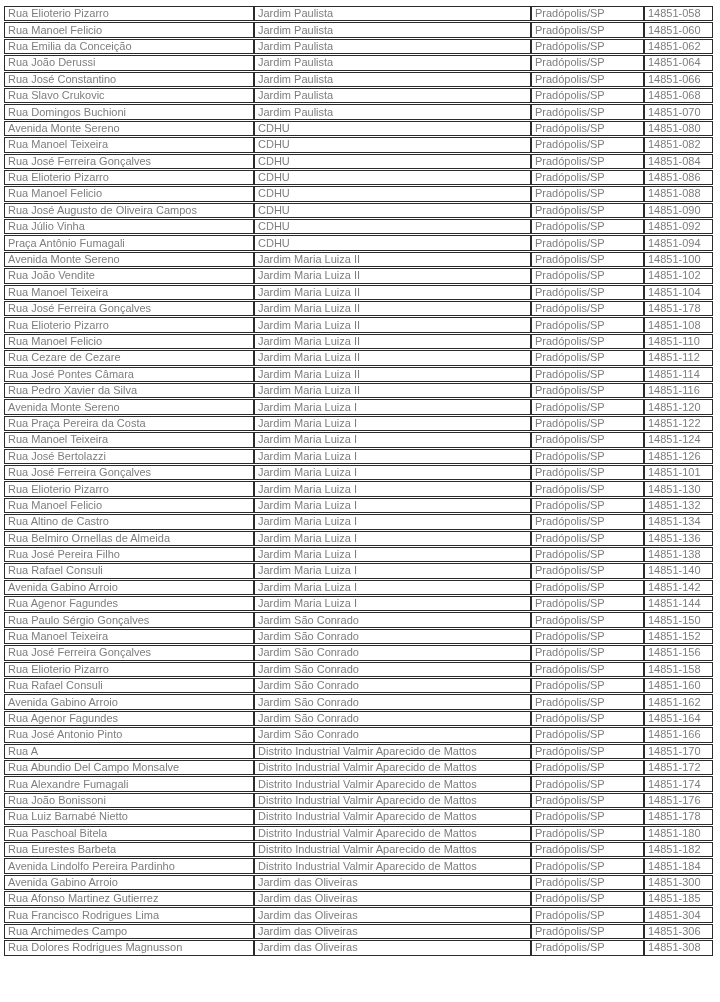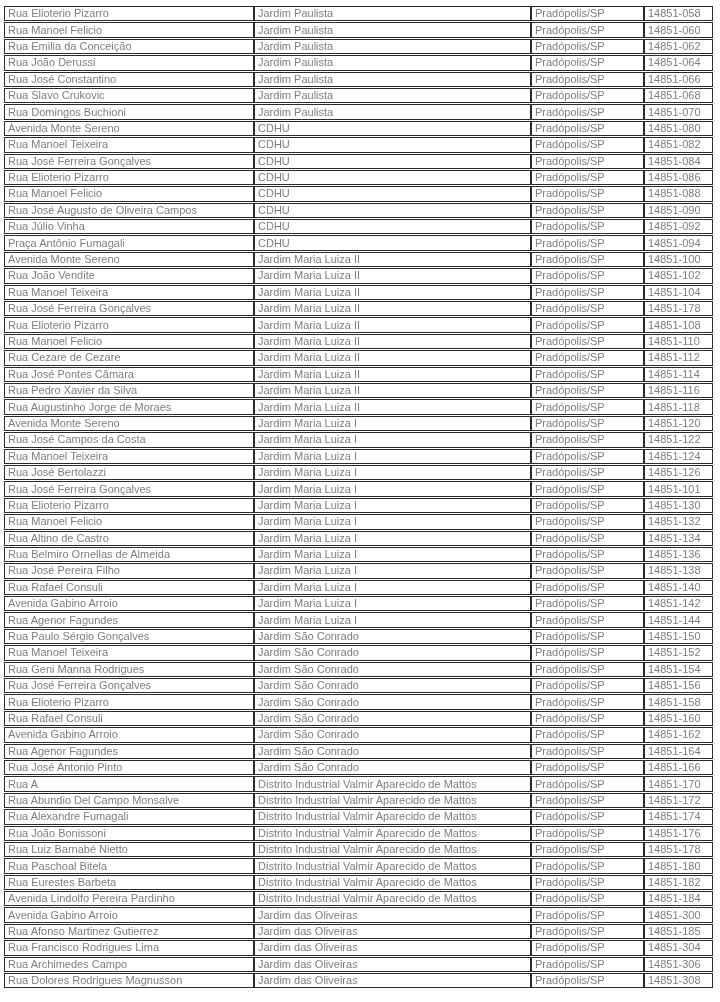--- a/index.html
+++ b/index.html
@@ -196,33 +196,27 @@
           <td>Pradópolis/SP</td>
           <td>14851-114</td>
         </tr>
         <tr>
           <td>Rua Pedro Xavier da Silva</td>
           <td>Jardim Maria Luiza II</td>
           <td>Pradópolis/SP</td>
           <td>14851-116</td>
         </tr>
         <tr>
-          <td>Rua Augustinho Jorge de Moraes</td>
-          <td>Jardim Maria Luiza II</td>
-          <td>Pradópolis/SP</td>
-          <td>14851-118</td>
-        </tr>
-        <tr>
           <td>Avenida Monte Sereno</td>
           <td>Jardim Maria Luiza I</td>
           <td>Pradópolis/SP</td>
           <td>14851-120</td>
         </tr>
         <tr>
-          <td>Rua José Campos da Costa</td>
+          <td>Rua Praça Pereira da Costa</td>
           <td>Jardim Maria Luiza I</td>
           <td>Pradópolis/SP</td>
           <td>14851-122</td>
         </tr>
         <tr>
           <td>Rua Manoel Teixeira</td>
           <td>Jardim Maria Luiza I</td>
           <td>Pradópolis/SP</td>
           <td>14851-124</td>
         </tr>
@@ -290,26 +284,20 @@
           <td>Rua Paulo Sérgio Gonçalves</td>
           <td>Jardim São Conrado</td>
           <td>Pradópolis/SP</td>
           <td>14851-150</td>
         </tr>
         <tr>
           <td>Rua Manoel Teixeira</td>
           <td>Jardim São Conrado</td>
           <td>Pradópolis/SP</td>
           <td>14851-152</td>
-        </tr>
-        <tr>
-          <td>Rua Geni Manna Rodrigues</td>
-          <td>Jardim São Conrado</td>
-          <td>Pradópolis/SP</td>
-          <td>14851-154</td>
         </tr>
         <tr>
           <td>Rua José Ferreira Gonçalves</td>
           <td>Jardim São Conrado</td>
           <td>Pradópolis/SP</td>
           <td>14851-156</td>
         </tr>
         <tr>
           <td>Rua Elioterio Pizarro</td>
           <td>Jardim São Conrado</td>

